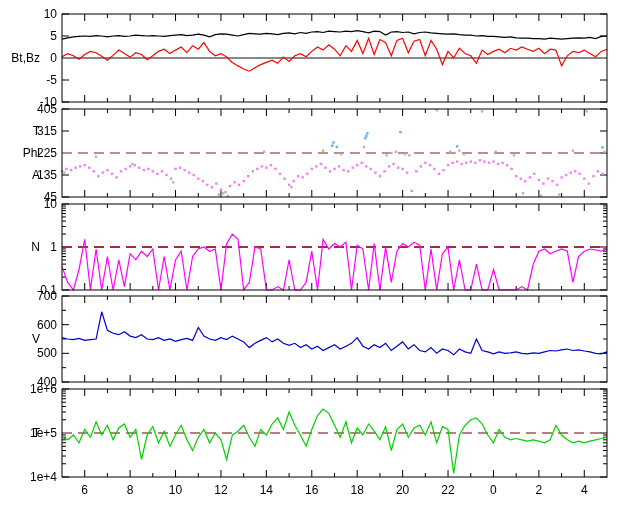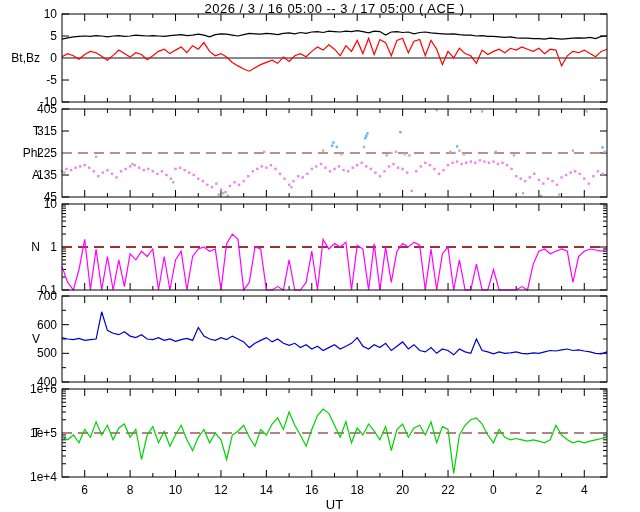--- a/index.html
+++ b/index.html
@@ -8,21 +8,20 @@
   #chart-title{position:absolute;left:62px;top:1px;width:545px;text-align:center;
     font-size:13px;color:#000;letter-spacing:0.5px;}
   #x-axis-label{position:absolute;left:62px;top:497px;width:545px;text-align:center;
     font-size:13px;color:#000;}
   svg text{font-family:"Liberation Sans","DejaVu Sans",sans-serif;font-size:12px;fill:#000;}
 </style>
 </head>
 <body>
 
 <div id="figure">
-  <div id="chart-title">2026 / 3 / 16  05:00 -- 3 / 17  05:00 ( ACE )</div>
   <svg id="chart" width="640" height="512" viewBox="0 0 640 512">
       <g>
         <line x1="84.70833333333333" y1="14" x2="84.70833333333333" y2="21" stroke="#000"></line>
         <line x1="84.70833333333333" y1="102" x2="84.70833333333333" y2="95" stroke="#000"></line>
         <line x1="107.41666666666666" y1="14" x2="107.41666666666666" y2="18" stroke="#000"></line>
         <line x1="107.41666666666666" y1="102" x2="107.41666666666666" y2="98" stroke="#000"></line>
         <line x1="130.125" y1="14" x2="130.125" y2="21" stroke="#000"></line>
         <line x1="130.125" y1="102" x2="130.125" y2="95" stroke="#000"></line>
         <line x1="152.83333333333331" y1="14" x2="152.83333333333331" y2="18" stroke="#000"></line>
         <line x1="152.83333333333331" y1="102" x2="152.83333333333331" y2="98" stroke="#000"></line>
@@ -580,14 +579,13 @@
       <text x="220.95833333333334" y="494" text-anchor="middle" font-size="13">12</text>
       <text x="266.375" y="494" text-anchor="middle" font-size="13">14</text>
       <text x="311.79166666666663" y="494" text-anchor="middle" font-size="13">16</text>
       <text x="357.2083333333333" y="494" text-anchor="middle" font-size="13">18</text>
       <text x="402.625" y="494" text-anchor="middle" font-size="13">20</text>
       <text x="448.0416666666667" y="494" text-anchor="middle" font-size="13">22</text>
       <text x="493.4583333333333" y="494" text-anchor="middle" font-size="13">0</text>
       <text x="538.875" y="494" text-anchor="middle" font-size="13">2</text>
       <text x="584.2916666666667" y="494" text-anchor="middle" font-size="13">4</text>
     </svg>
-  <div id="x-axis-label">UT</div>
 </div>
 
 </body></html>

